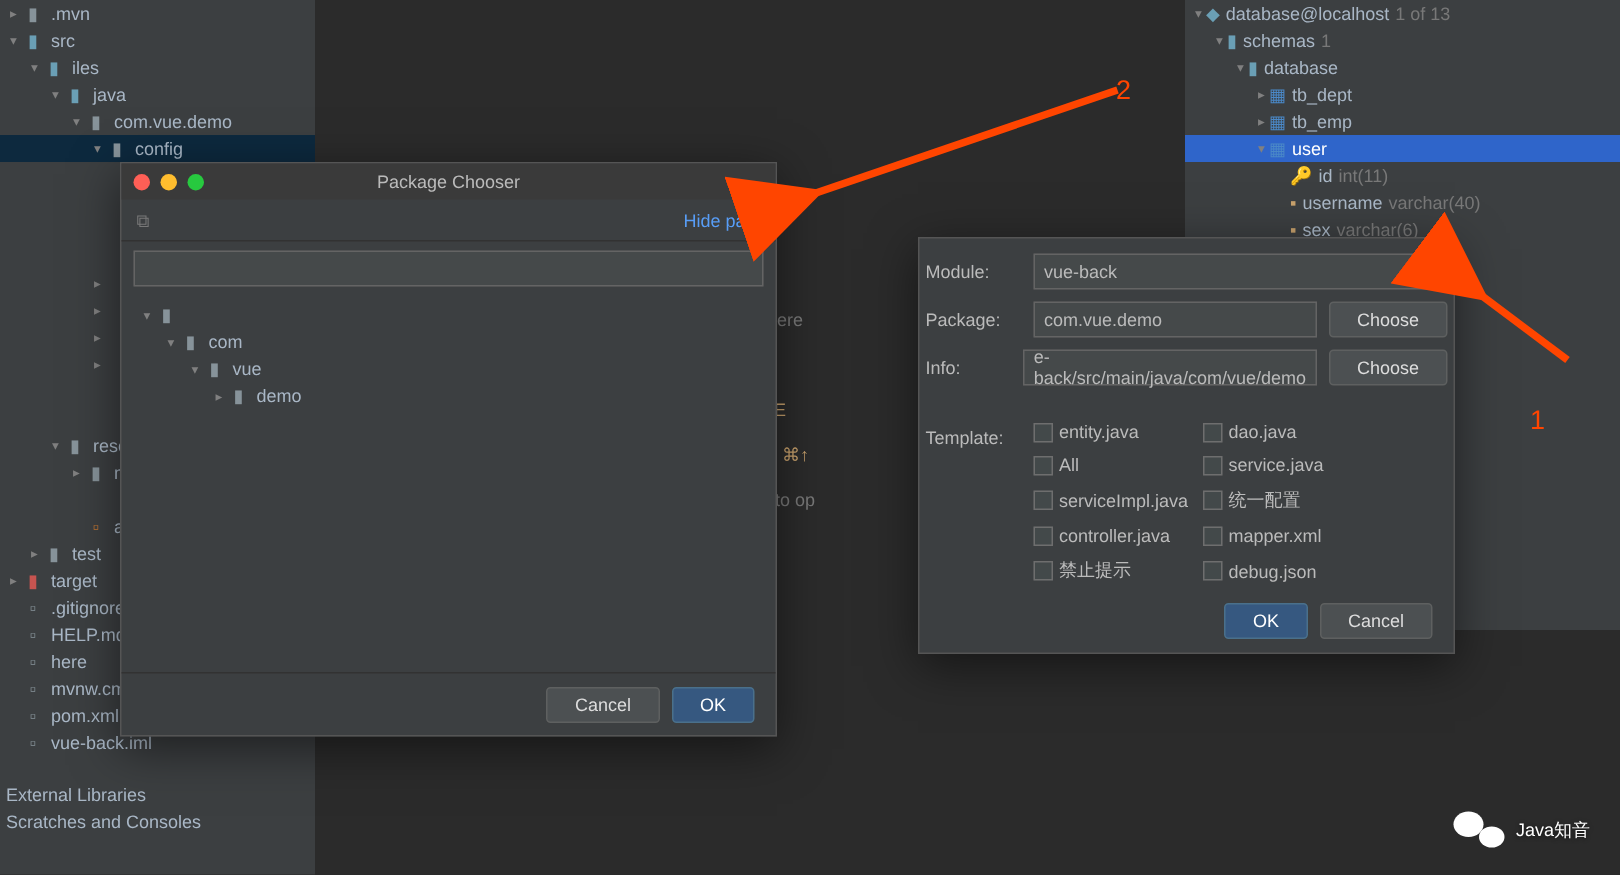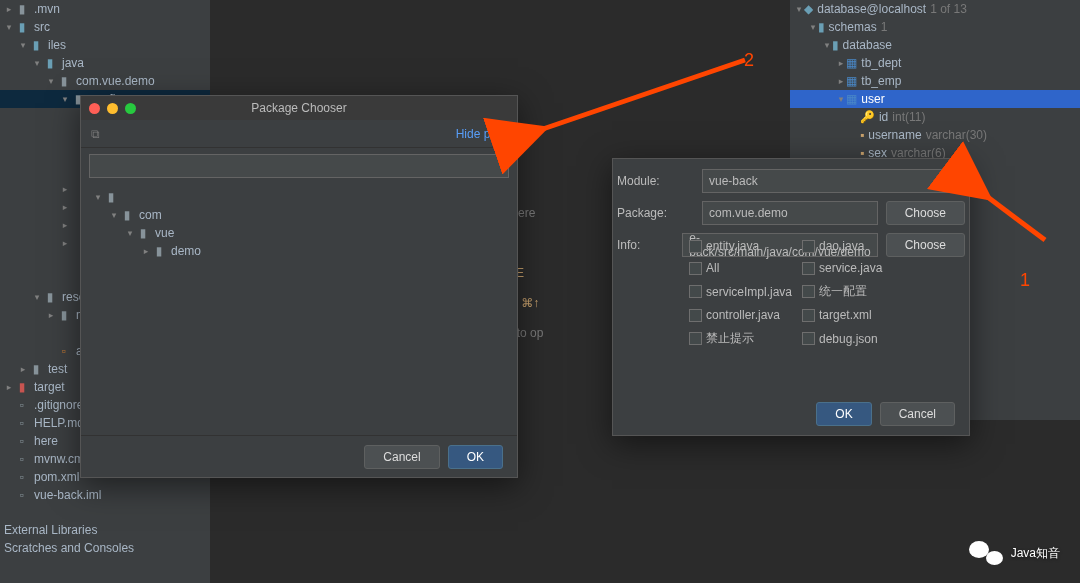--- a/index.html
+++ b/index.html
@@ -20,21 +20,21 @@
 .db-tree { position: absolute; right: 0; top: 0; width: 290px; height: 420px; background: #3c3f41; }
 .db-item { display: flex; align-items: center; height: 18px; padding: 0 4px; white-space: nowrap; }
 .db-item .chevron { width: 10px; text-align: center; color: #808080; font-size: 9px; }
 .db-item.sel { background: #2f65ca; color: #fff; }
 .table-icon { color: #4a88c7; }
 .col-icon { color: #c9a26d; }
 .schema-icon { color: #6a9fb5; }
 .muted { color: #787878; margin-left: 4px; }
 
 
-.dlg-pkg { position: absolute; left: 80px; top: 95px; width: 438px; height: 383px; background: #3c3f41; border: 1px solid #555; box-shadow: 0 8px 30px rgba(0,0,0,0.5); }
+.dlg-pkg { position: absolute; left: 80px; top: 108px; width: 438px; height: 383px; background: #3c3f41; border: 1px solid #555; box-shadow: 0 8px 30px rgba(0,0,0,0.5); }
 .dlg-titlebar { height: 24px; background: #3a3a3a; display: flex; align-items: center; position: relative; }
 .traffic { display: flex; gap: 7px; position: absolute; left: 8px; }
 .traffic span { width: 11px; height: 11px; border-radius: 50%; }
 .tl-close { background: #ff5f56; }
 .tl-min { background: #ffbd2e; }
 .tl-max { background: #27c93f; }
 .tl-gray { background: #5a5a5a; }
 .dlg-title { margin: 0 auto; color: #bbb; font-size: 12px; }
 .dlg-toolbar { height: 28px; display: flex; align-items: center; padding: 0 10px; justify-content: space-between; border-bottom: 1px solid #323232; }
 .dlg-link { color: #589df6; cursor: pointer; }
@@ -43,21 +43,21 @@
 .dlg-tree .tree-item { height: 18px; }
 .dlg-buttons { position: absolute; bottom: 0; left: 0; right: 0; height: 42px; border-top: 1px solid #323232; display: flex; justify-content: flex-end; align-items: center; gap: 8px; padding-right: 14px; }
 .btn { height: 24px; padding: 0 18px; background: #4c5052; color: #ddd; border: 1px solid #5e6060; border-radius: 3px; cursor: pointer; display: inline-flex; align-items: center; }
 .btn.primary { background: #365880; border-color: #4a708b; color: #fff; }
 
 
 .dlg-ec { position: absolute; left: 612px; top: 158px; width: 358px; height: 278px; background: #3c3f41; border: 1px solid #555; box-shadow: 0 8px 30px rgba(0,0,0,0.5); }
 .ec-body { padding: 10px 4px; }
 .ec-row { display: flex; align-items: center; margin-bottom: 8px; }
 .ec-label { width: 72px; color: #bbb; }
-.ec-field { flex: 1; height: 24px; background: #45494a; border: 1px solid #646464; padding: 0 6px; display: flex; align-items: center; color: #bbb; margin-left: 13px; }
+.ec-field { flex: 1; height: 24px; background: #45494a; border: 1px solid #646464; padding: 0 6px; display: flex; align-items: center; color: #bbb; }
 .ec-select { position: relative; }
 .ec-select::after { content: "▾"; position: absolute; right: 8px; color: #bbb; }
 .ec-btn-sm { margin-left: 8px; }
 .ec-checks { display: flex; flex-wrap: wrap; gap: 4px 0; margin-left: 72px; }
 .ec-col { width: 113px; display: flex; align-items: center; gap: 4px; color: #bbb; padding: 2px 0; }
 .ec-chk { width: 13px; height: 13px; border: 1px solid #6e6e6e; background: #43494a; }
 .ec-buttons { position: absolute; bottom: 0; left: 0; right: 0; height: 42px; display: flex; justify-content: flex-end; align-items: center; gap: 8px; padding-right: 14px; }
 
 
 .hints { position: absolute; left: 480px; top: 198px; color: #787878; }
@@ -289,21 +289,21 @@
       <div class="db-item" style="padding-left: 60px;">
         <span class="chevron"></span>
         <span class="icon col-icon" style="margin-right:4px">🔑</span>
         <span>id</span>
         <span class="muted">int(11)</span>
       </div>
       <div class="db-item" style="padding-left: 60px;">
         <span class="chevron"></span>
         <span class="icon col-icon" style="margin-right:4px">▪</span>
         <span>username</span>
-        <span class="muted">varchar(30)</span>
+        <span class="muted">varchar(40)</span>
       </div>
       <div class="db-item" style="padding-left: 60px;">
         <span class="chevron"></span>
         <span class="icon col-icon" style="margin-right:4px">▪</span>
         <span>sex</span>
         <span class="muted">varchar(6)</span>
       </div>
       <div class="db-item" style="padding-left: 60px;">
         <span class="chevron"></span>
         <span class="icon col-icon" style="margin-right:4px">▪</span>
@@ -376,20 +376,23 @@
     <div class="ec-row">
       <span class="ec-label">Package:</span>
       <div class="ec-field">com.vue.demo</div>
       <span class="btn ec-btn-sm">Choose</span>
     </div>
     <div class="ec-row">
       <span class="ec-label">Info:</span>
       <div class="ec-field">e-back/src/main/java/com/vue/demo</div>
       <span class="btn ec-btn-sm">Choose</span>
     </div>
+    <div class="ec-row" style="align-items:flex-start">
+      <span class="ec-label" style="margin-top:20px">Template:</span>
+    </div>
     <div class="ec-checks" id="ecchecks" style="margin-top:-28px">
         <div class="ec-col">
           <span class="ec-chk"></span>
           <span>entity.java</span>
         </div>
         <div class="ec-col">
           <span class="ec-chk"></span>
           <span>dao.java</span>
         </div>
         <div class="ec-col">
@@ -407,21 +410,21 @@
         <div class="ec-col">
           <span class="ec-chk"></span>
           <span>统一配置</span>
         </div>
         <div class="ec-col">
           <span class="ec-chk"></span>
           <span>controller.java</span>
         </div>
         <div class="ec-col">
           <span class="ec-chk"></span>
-          <span>target.xml</span>
+          <span>mapper.xml</span>
         </div>
         <div class="ec-col">
           <span class="ec-chk"></span>
           <span>禁止提示</span>
         </div>
         <div class="ec-col">
           <span class="ec-chk"></span>
           <span>debug.json</span>
         </div>
       </div>

